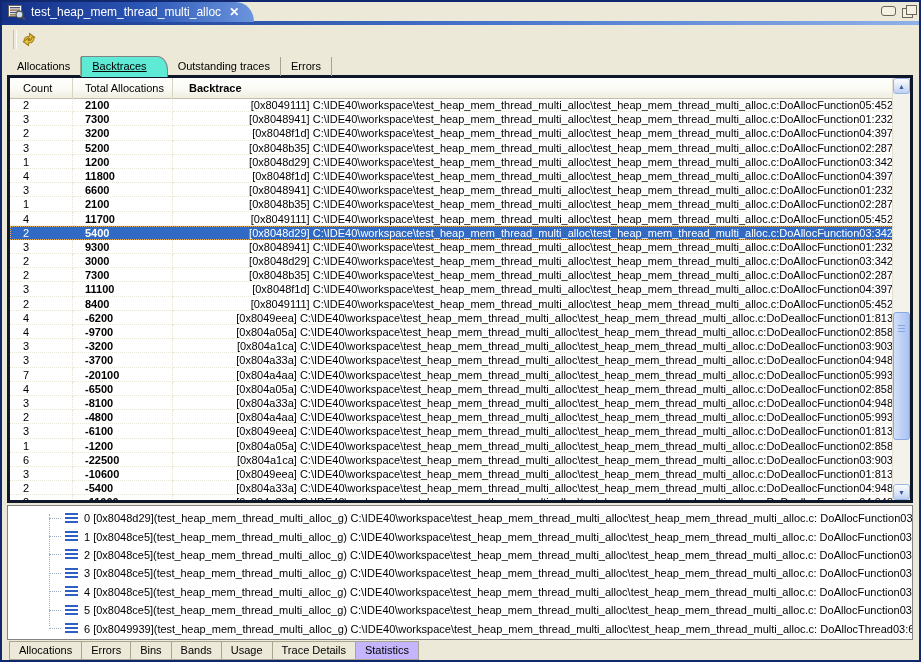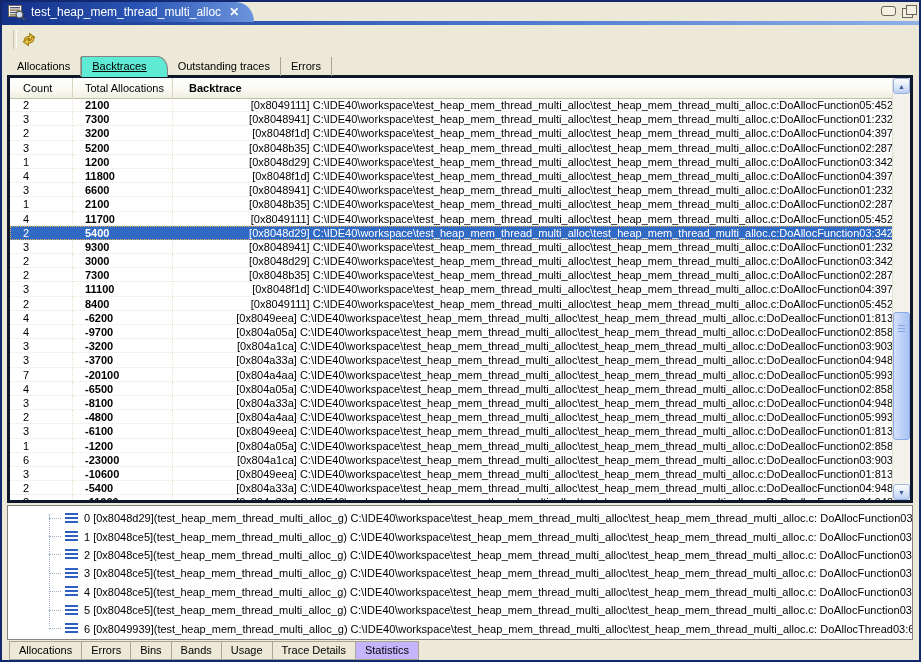--- a/index.html
+++ b/index.html
@@ -247,21 +247,21 @@
           <div class="td c1">-6100</div>
           <div class="td c2">[0x8049eea] C:\IDE40\workspace\test_heap_mem_thread_multi_alloc\test_heap_mem_thread_multi_alloc.c:DoDeallocFunction01:813</div>
         </div>
         <div class="trow">
           <div class="td c0">1</div>
           <div class="td c1">-1200</div>
           <div class="td c2">[0x804a05a] C:\IDE40\workspace\test_heap_mem_thread_multi_alloc\test_heap_mem_thread_multi_alloc.c:DoDeallocFunction02:858</div>
         </div>
         <div class="trow">
           <div class="td c0">6</div>
-          <div class="td c1">-23000</div>
+          <div class="td c1">-22500</div>
           <div class="td c2">[0x804a1ca] C:\IDE40\workspace\test_heap_mem_thread_multi_alloc\test_heap_mem_thread_multi_alloc.c:DoDeallocFunction03:903</div>
         </div>
         <div class="trow">
           <div class="td c0">3</div>
           <div class="td c1">-10600</div>
           <div class="td c2">[0x8049eea] C:\IDE40\workspace\test_heap_mem_thread_multi_alloc\test_heap_mem_thread_multi_alloc.c:DoDeallocFunction01:813</div>
         </div>
         <div class="trow">
           <div class="td c0">2</div>
           <div class="td c1">-5400</div>

